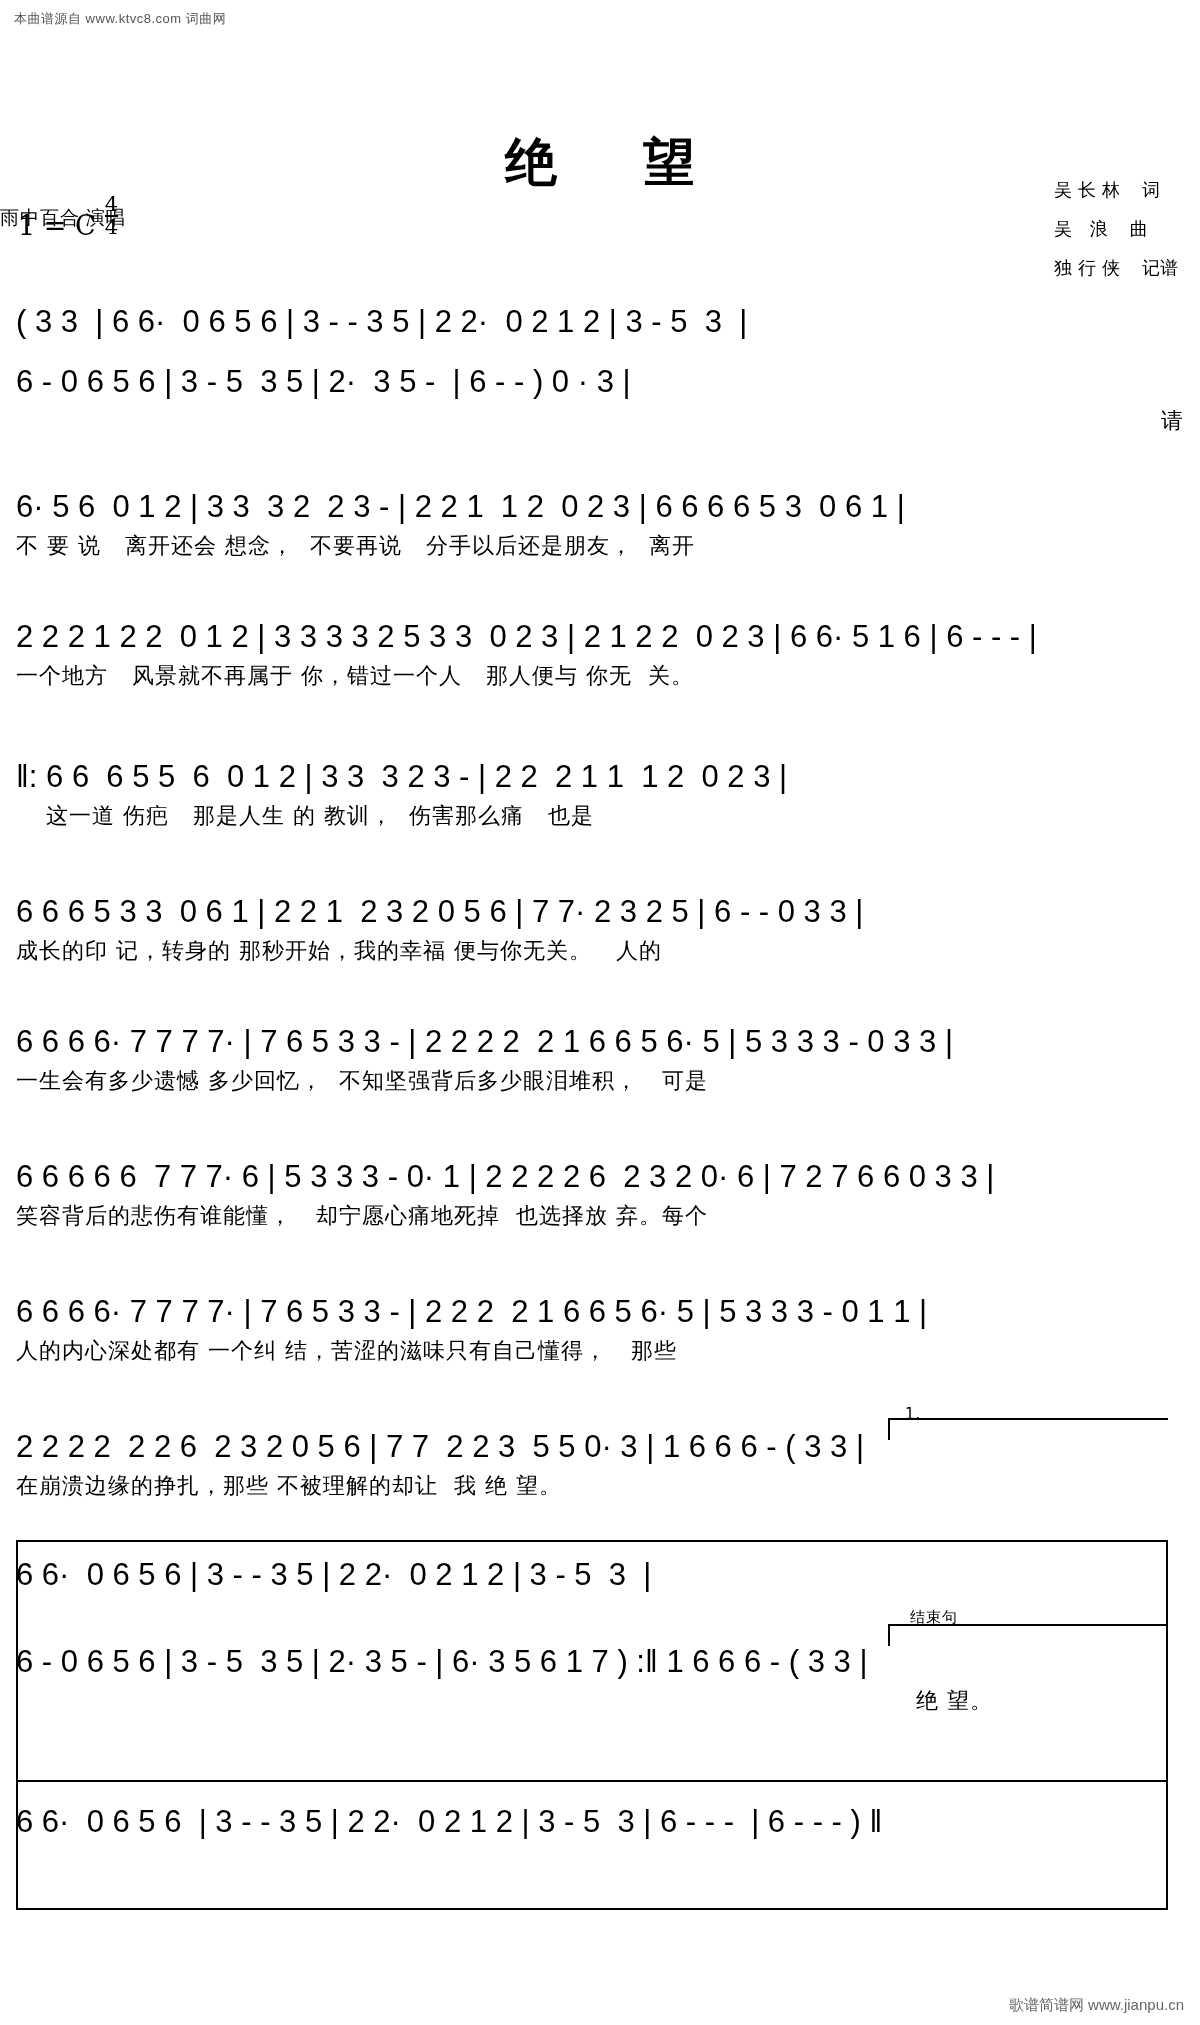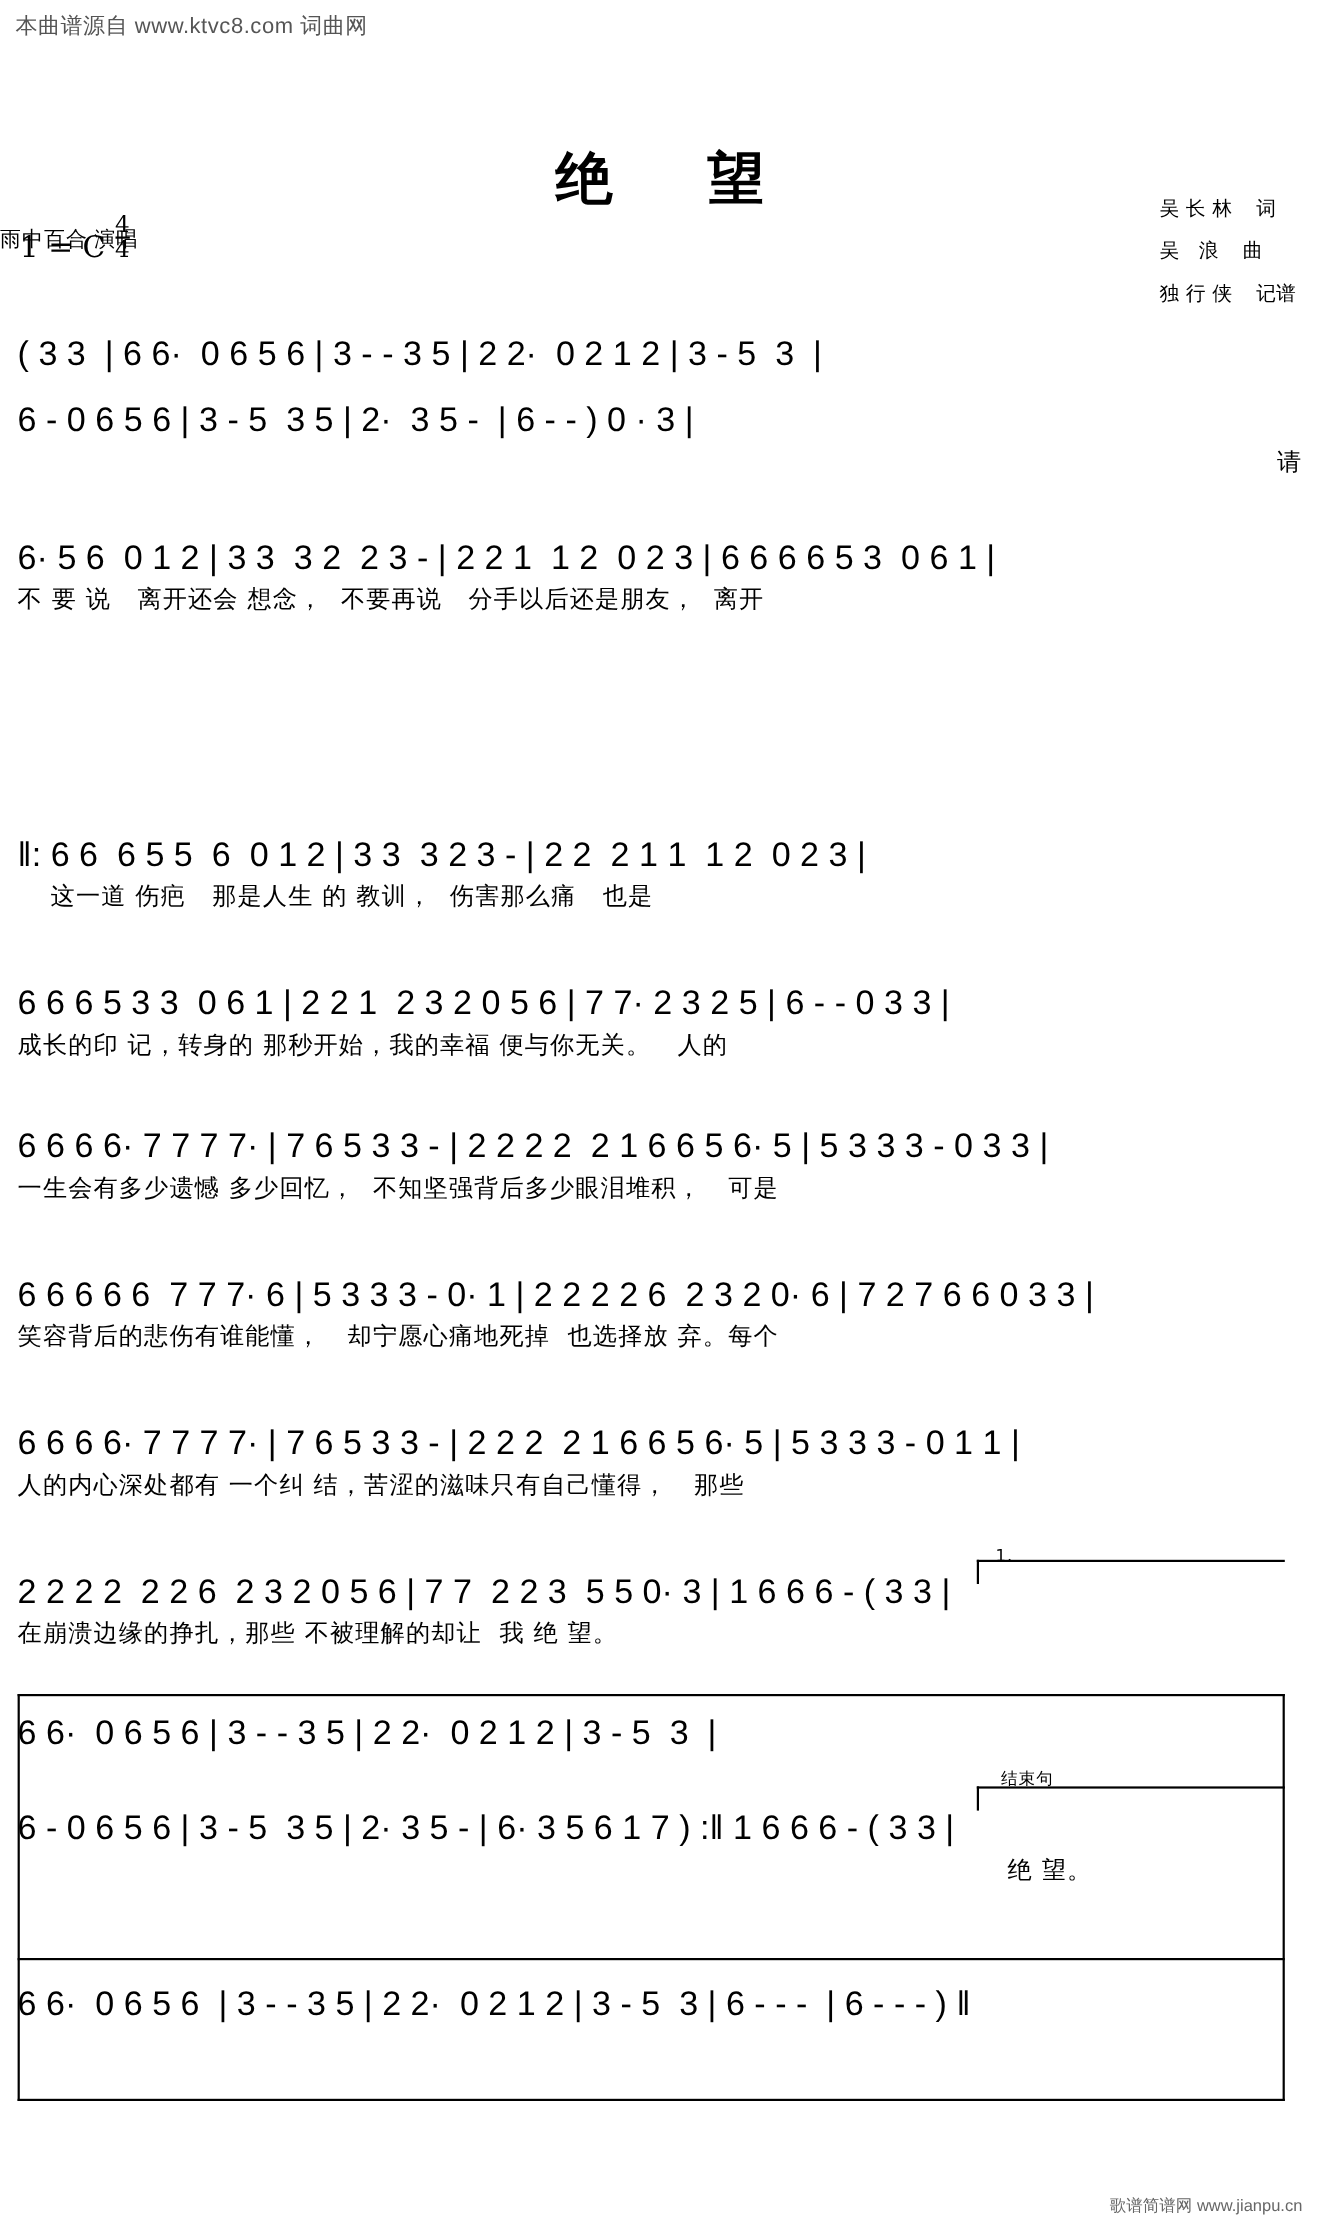--- a/index.html
+++ b/index.html
@@ -19,21 +19,21 @@
     position: relative;
     width: 1200px;
     height: 2025px;
   }
 
   
   .top-watermark {
     position: absolute;
     top: 10px;
     left: 14px;
-    font-size: 20px;
+    font-size: 13px;
     color: #555;
     font-family: "Liberation Sans", sans-serif;
     letter-spacing: 0.5px;
   }
   .bottom-watermark {
     position: absolute;
     bottom: 10px;
     right: 16px;
     font-size: 15px;
     color: #666;
@@ -172,20 +172,24 @@
   <div class="system" style="top:360px;">
     <div class="notes">6 - 0 6 5 6 | 3 - 5  3 5 | 2·  3 5 -  | 6 - - ) 0 · 3 |</div>
     <div class="lyrics lyr-right">请</div>
   </div>
 
   <div class="system" style="top:485px;">
     <div class="notes">6· 5 6  0 1 2 | 3 3  3 2  2 3 - | 2 2 1  1 2  0 2 3 | 6 6 6 6 5 3  0 6 1 |</div>
     <div class="lyrics">不 要 说   离开还会 想念，  不要再说   分手以后还是朋友，  离开</div>
   </div>
 
+  <div class="system" style="top:615px;">
+    <div class="notes">2 2 2 1 2 2  0 1 2 | 3 3 3 3 2 5 3 3  0 2 3 | 2 1 2 2  0 2 3 | 6 6· 5 1 6 | 6 - - - |</div>
+    <div class="lyrics">一个地方   风景就不再属于 你，错过一个人   那人便与 你无  关。</div>
+  </div>
 
   <div class="system" style="top:755px;">
     <div class="notes">‖: 6 6  6 5 5  6  0 1 2 | 3 3  3 2 3 - | 2 2  2 1 1  1 2  0 2 3 |</div>
     <div class="lyrics" style="padding-left:30px;">这一道 伤疤   那是人生 的 教训，  伤害那么痛   也是</div>
   </div>
 
   <div class="system" style="top:890px;">
     <div class="notes">6 6 6 5 3 3  0 6 1 | 2 2 1  2 3 2 0 5 6 | 7 7· 2 3 2 5 | 6 - - 0 3 3 |</div>
     <div class="lyrics">成长的印 记，转身的 那秒开始，我的幸福 便与你无关。   人的</div>
   </div>

